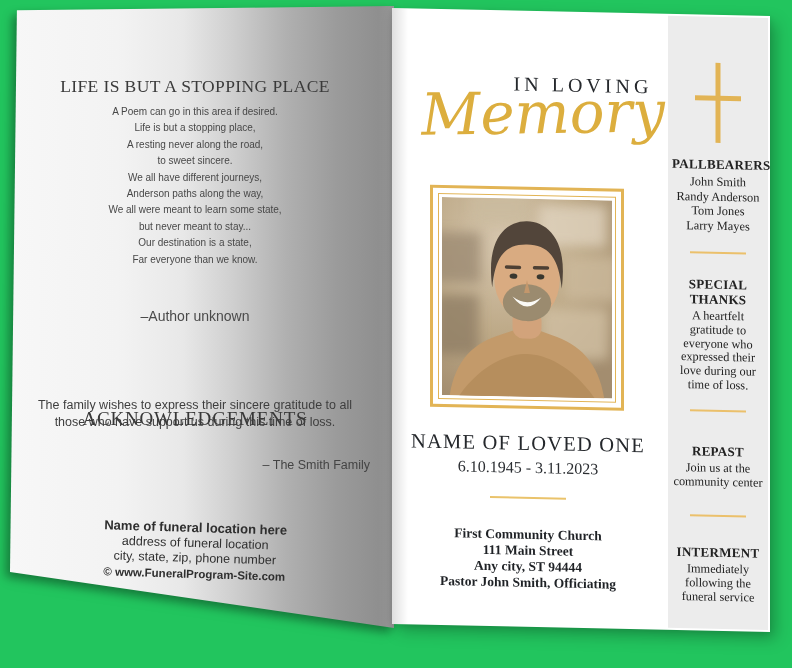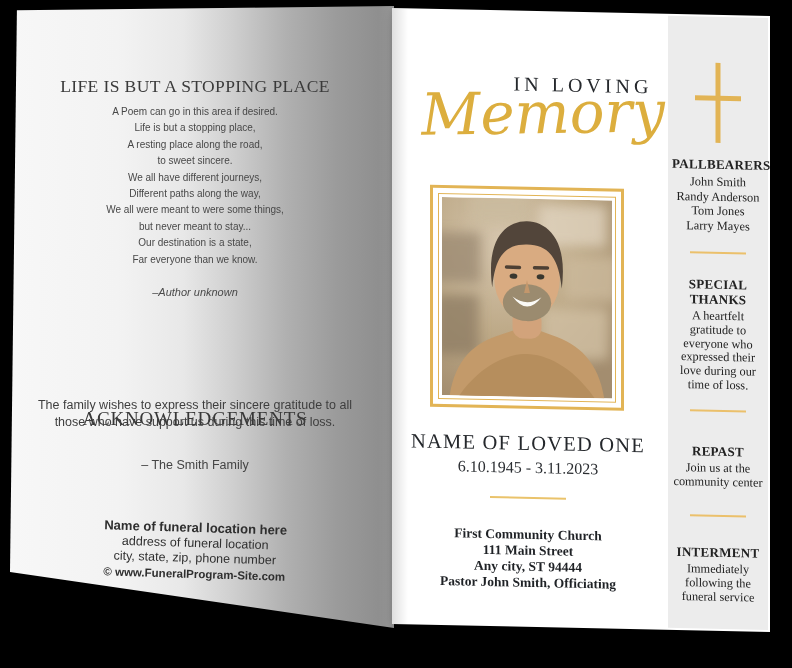--- a/index.html
+++ b/index.html
@@ -1,36 +1,36 @@
 <!DOCTYPE html>
 <html style="--gold: #E2B455; --gold-script: #DCAE3E; --sidebar-bg: #ECECEC; --text-dark: #2E3034;"><head>
 <meta charset="utf-8">
 <style>
   :root{
     --gold:#E2B455; --gold-script:#DCAE3E; --sidebar-bg:#ECECEC; --text-dark:#2E3034;
   }
   *{box-sizing:border-box;margin:0;padding:0;}
   body{width:792px;height:668px;background:#fff;font-family:"Liberation Serif",serif;overflow:hidden;}
-  .scene{position:relative;width:792px;height:668px;background:#000000;overflow:hidden;}
+  .scene{position:relative;width:792px;height:668px;background:#22c55e;overflow:hidden;}
 
   
   .left-wrap{position:absolute;left:10px;top:6px;width:384px;height:622px;
     filter:drop-shadow(-5px 5px 5px rgba(0,0,0,0.28)) drop-shadow(0 3px 4px rgba(0,0,0,0.15));}
   .left-page{position:relative;width:100%;height:100%;
     clip-path:polygon(1.8% 0.7%, 100% 0%, 100% 100%, 0% 91%);
     background:linear-gradient(to right,#f7f7f7 0%,#f3f3f3 28%,#e8e8e8 45%,#cfcfcf 58%,#b0b0b0 72%,#9b9b9b 85%,#8f8f8f 96%,#979797 100%);}
   .lp-col{position:absolute;left:10px;width:350px;text-align:center;color:#3f3f3f;}
   .lp-title{top:70px;font-size:17.5px;letter-spacing:0.4px;color:#3a3a3a;}
   .lp-poem{top:98px;font-family:"Liberation Sans",sans-serif;font-size:10px;line-height:16.4px;color:#484848;}
   .lp-poem div{white-space:nowrap;}
-  .lp-attrib{top:280px;font-family:"Liberation Sans",sans-serif;font-style:italic;font-size:11px;color:#4a4a4a;}
+  .lp-attrib{top:302px;font-family:"Liberation Sans",sans-serif;font-size:14px;color:#4a4a4a;}
   .lp-ack-title{top:366px;font-size:19px;letter-spacing:0.8px;color:#383838;margin-top:36px;}
   .lp-ack-body{top:391px;font-family:"Liberation Sans",sans-serif;font-size:12.5px;line-height:16.6px;color:#3e3e3e;}
   .lp-ack-body span{display:inline-block;width:320px;}
-  .lp-ack-sign{top:452px;font-family:"Liberation Sans",sans-serif;font-size:12.5px;color:#444;}
+  .lp-ack-sign{top:452px;font-family:"Liberation Sans",sans-serif;font-size:12.5px;color:#444;text-align:right;}
   .lp-location{top:514px;font-family:"Liberation Sans",sans-serif;font-size:12.5px;line-height:15.6px;color:#2f2f2f;transform:rotate(1.7deg);}
   .lp-location .bold{font-weight:bold;font-size:13px;}
   .lp-location .site{font-weight:bold;font-size:11.5px;}
 
   
   .right-wrap{position:absolute;left:392px;top:8px;width:378px;height:616px;
     filter:drop-shadow(6px 7px 8px rgba(0,0,0,0.22)) drop-shadow(0 2px 3px rgba(0,0,0,0.12));}
   .right-page{position:relative;width:100%;height:100%;background:#fff;
     transform:skewY(1.2deg);transform-origin:top left;}
   .fold-shade{position:absolute;left:0;top:0;bottom:0;width:16px;
@@ -71,25 +71,25 @@
 <body>
 
 <div class="scene">
 
   <div class="left-wrap">
     <div class="left-page">
       <div class="lp-col lp-title">LIFE IS BUT A STOPPING PLACE</div>
       <div class="lp-col lp-poem">
         <div>A Poem can go in this area if desired.</div>
         <div>Life is but a stopping place,</div>
-        <div>A resting place along the road,</div>
+        <div>A resting never along the road,</div>
         <div>to sweet sincere.</div>
         <div>We all have different journeys,</div>
-        <div>Different paths along the way,</div>
-        <div>We all were meant to were some things,</div>
+        <div>Anderson paths along the way,</div>
+        <div>We all were meant to learn some state,</div>
         <div>but never meant to stay...</div>
         <div>Our destination is a state,</div>
         <div>Far everyone than we know.</div>
       </div>
       <div class="lp-col lp-attrib">–Author unknown</div>
       <div class="lp-col lp-ack-title">ACKNOWLEDGEMENTS</div>
       <div class="lp-col lp-ack-body">
         <span>The family wishes to express their sincere gratitude to all those who have support us during this time of loss.</span>
       </div>
       <div class="lp-col lp-ack-sign">– The Smith Family</div>

